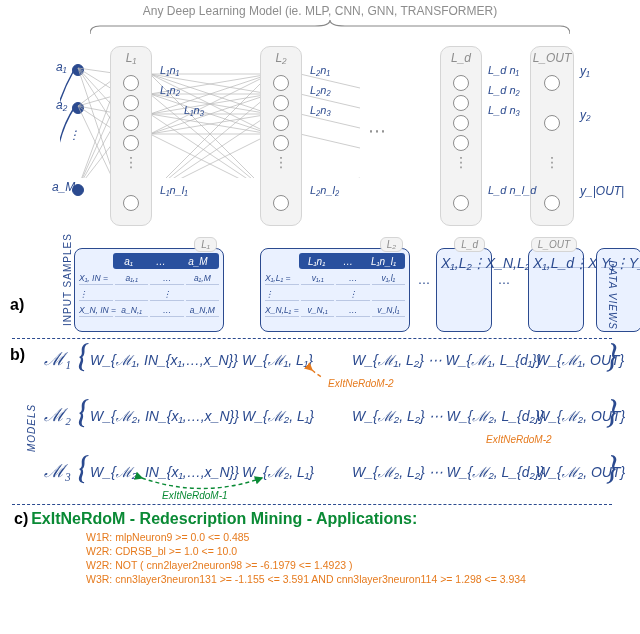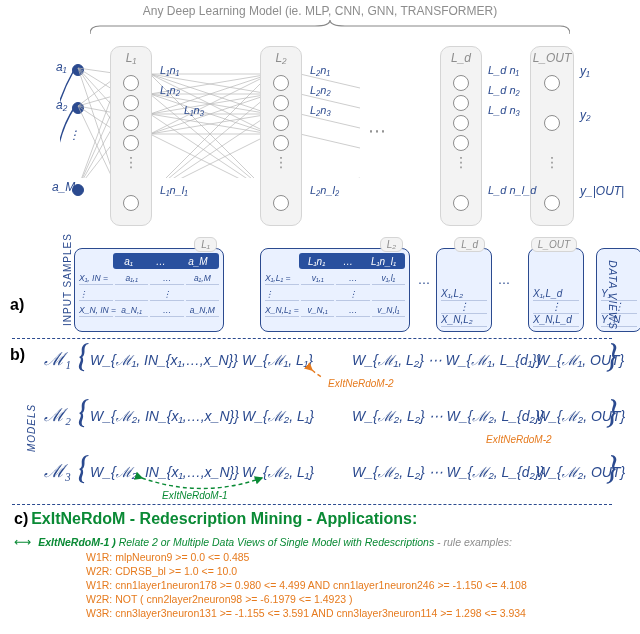--- a/index.html
+++ b/index.html
@@ -116,22 +116,22 @@
   }
   .cells .c {
     border-bottom:1px solid rgba(43,74,143,.25);
     font-size:8.5px; font-style:italic; color:var(--ink);
     display:flex; align-items:center; justify-content:center;
     white-space:nowrap;
   }
   .cells .c.rh { justify-content:flex-start; }
   .mini {
     position:absolute; top:6px; left:4px; right:4px; bottom:4px;
-    display:flex; flex-direction:column; justify-content:flex-end;
-    font-size:10px; font-style:italic; color:var(--ink);
+    display:flex; flex-direction:row; justify-content:space-between;
+    font-size:14px; font-style:italic; color:var(--ink);
   }
   .mini div { border-bottom:1px solid rgba(43,74,143,.25); height:12px; }
   .hdots-row { position:absolute; top:32px; color:var(--ink); font-size:12px; }
   .hdots-row.a { left:468px; }
 
   
   .panel-b {
     position:absolute; left:22px; top:342px; width:604px; height:158px;
     font-style:italic; color:var(--ink);
   }
@@ -480,25 +480,18 @@
 </div>
 
 <div class="dashline" style="top:504px;"></div>
 
 <div class="panel-c">
   <div>
     <span class="tag" style="position:static;">c)</span>
     <span class="title">ExItNeRdoM - Redescription Mining - Applications:</span>
   </div>
 
-  <div style="margin-top:4px;">
-    <span class="glyph" style="color:var(--green);">⟷</span>
-    <span class="sub-g">ExItNeRdoM-1 ) </span>
-    <span class="sub-g" style="font-weight:normal;">Relate 2 or Multiple Data Views of Single Model with Redescriptions</span>
-    <span class="note"> - rule examples:</span>
-  </div>
   <div class="rule">W1R: mlpNeuron9 &gt;= 0.0 &lt;= 0.485</div>
   <div class="rule">W2R: CDRSB_bl &gt;= 1.0 &lt;= 10.0</div>
 
-  <div class="rule">W1R: cnn1layer1neuron178 &gt;= 0.980 &lt;= 4.499 AND cnn1layer1neuron246 &gt;= -1.150 &lt;= 4.108</div>
   <div class="rule">W2R: NOT ( cnn2layer2neuron98 &gt;= -6.1979 &lt;= 1.4923 )</div>
   <div class="rule">W3R: cnn3layer3neuron131 &gt;= -1.155 &lt;= 3.591 AND cnn3layer3neuron114 &gt;= 1.298 &lt;= 3.934</div>
 </div>
 
 </body></html>

